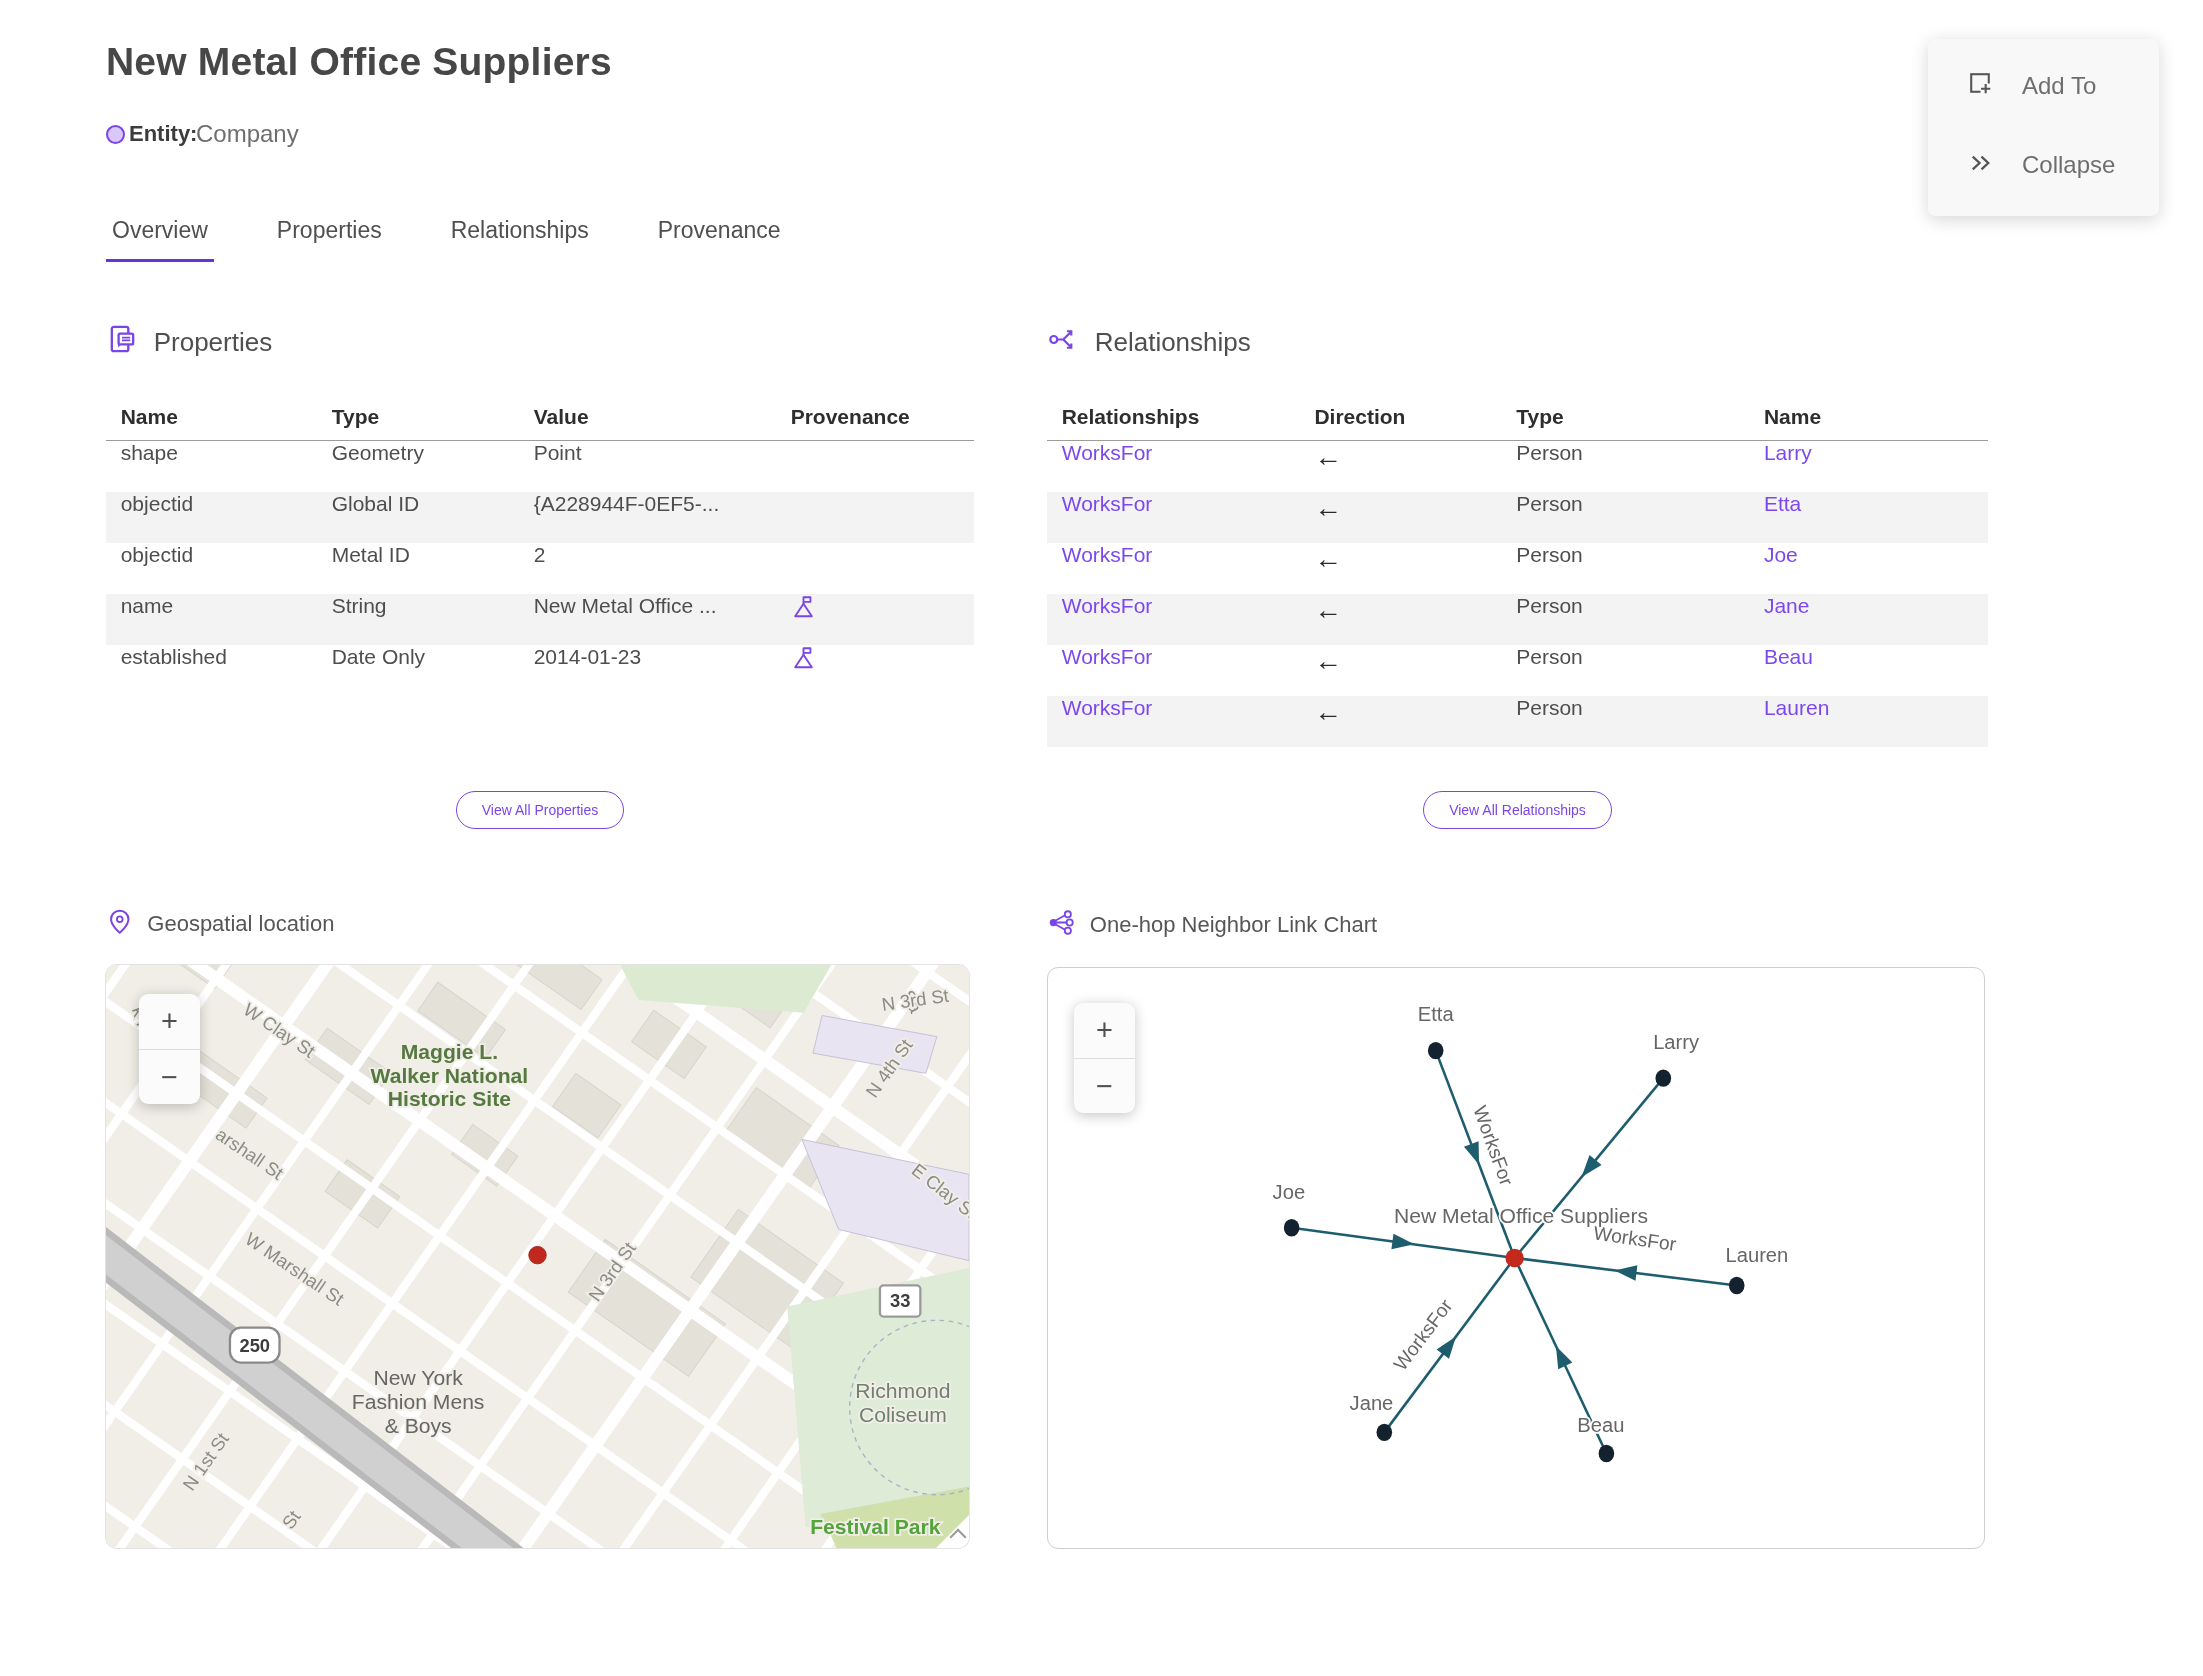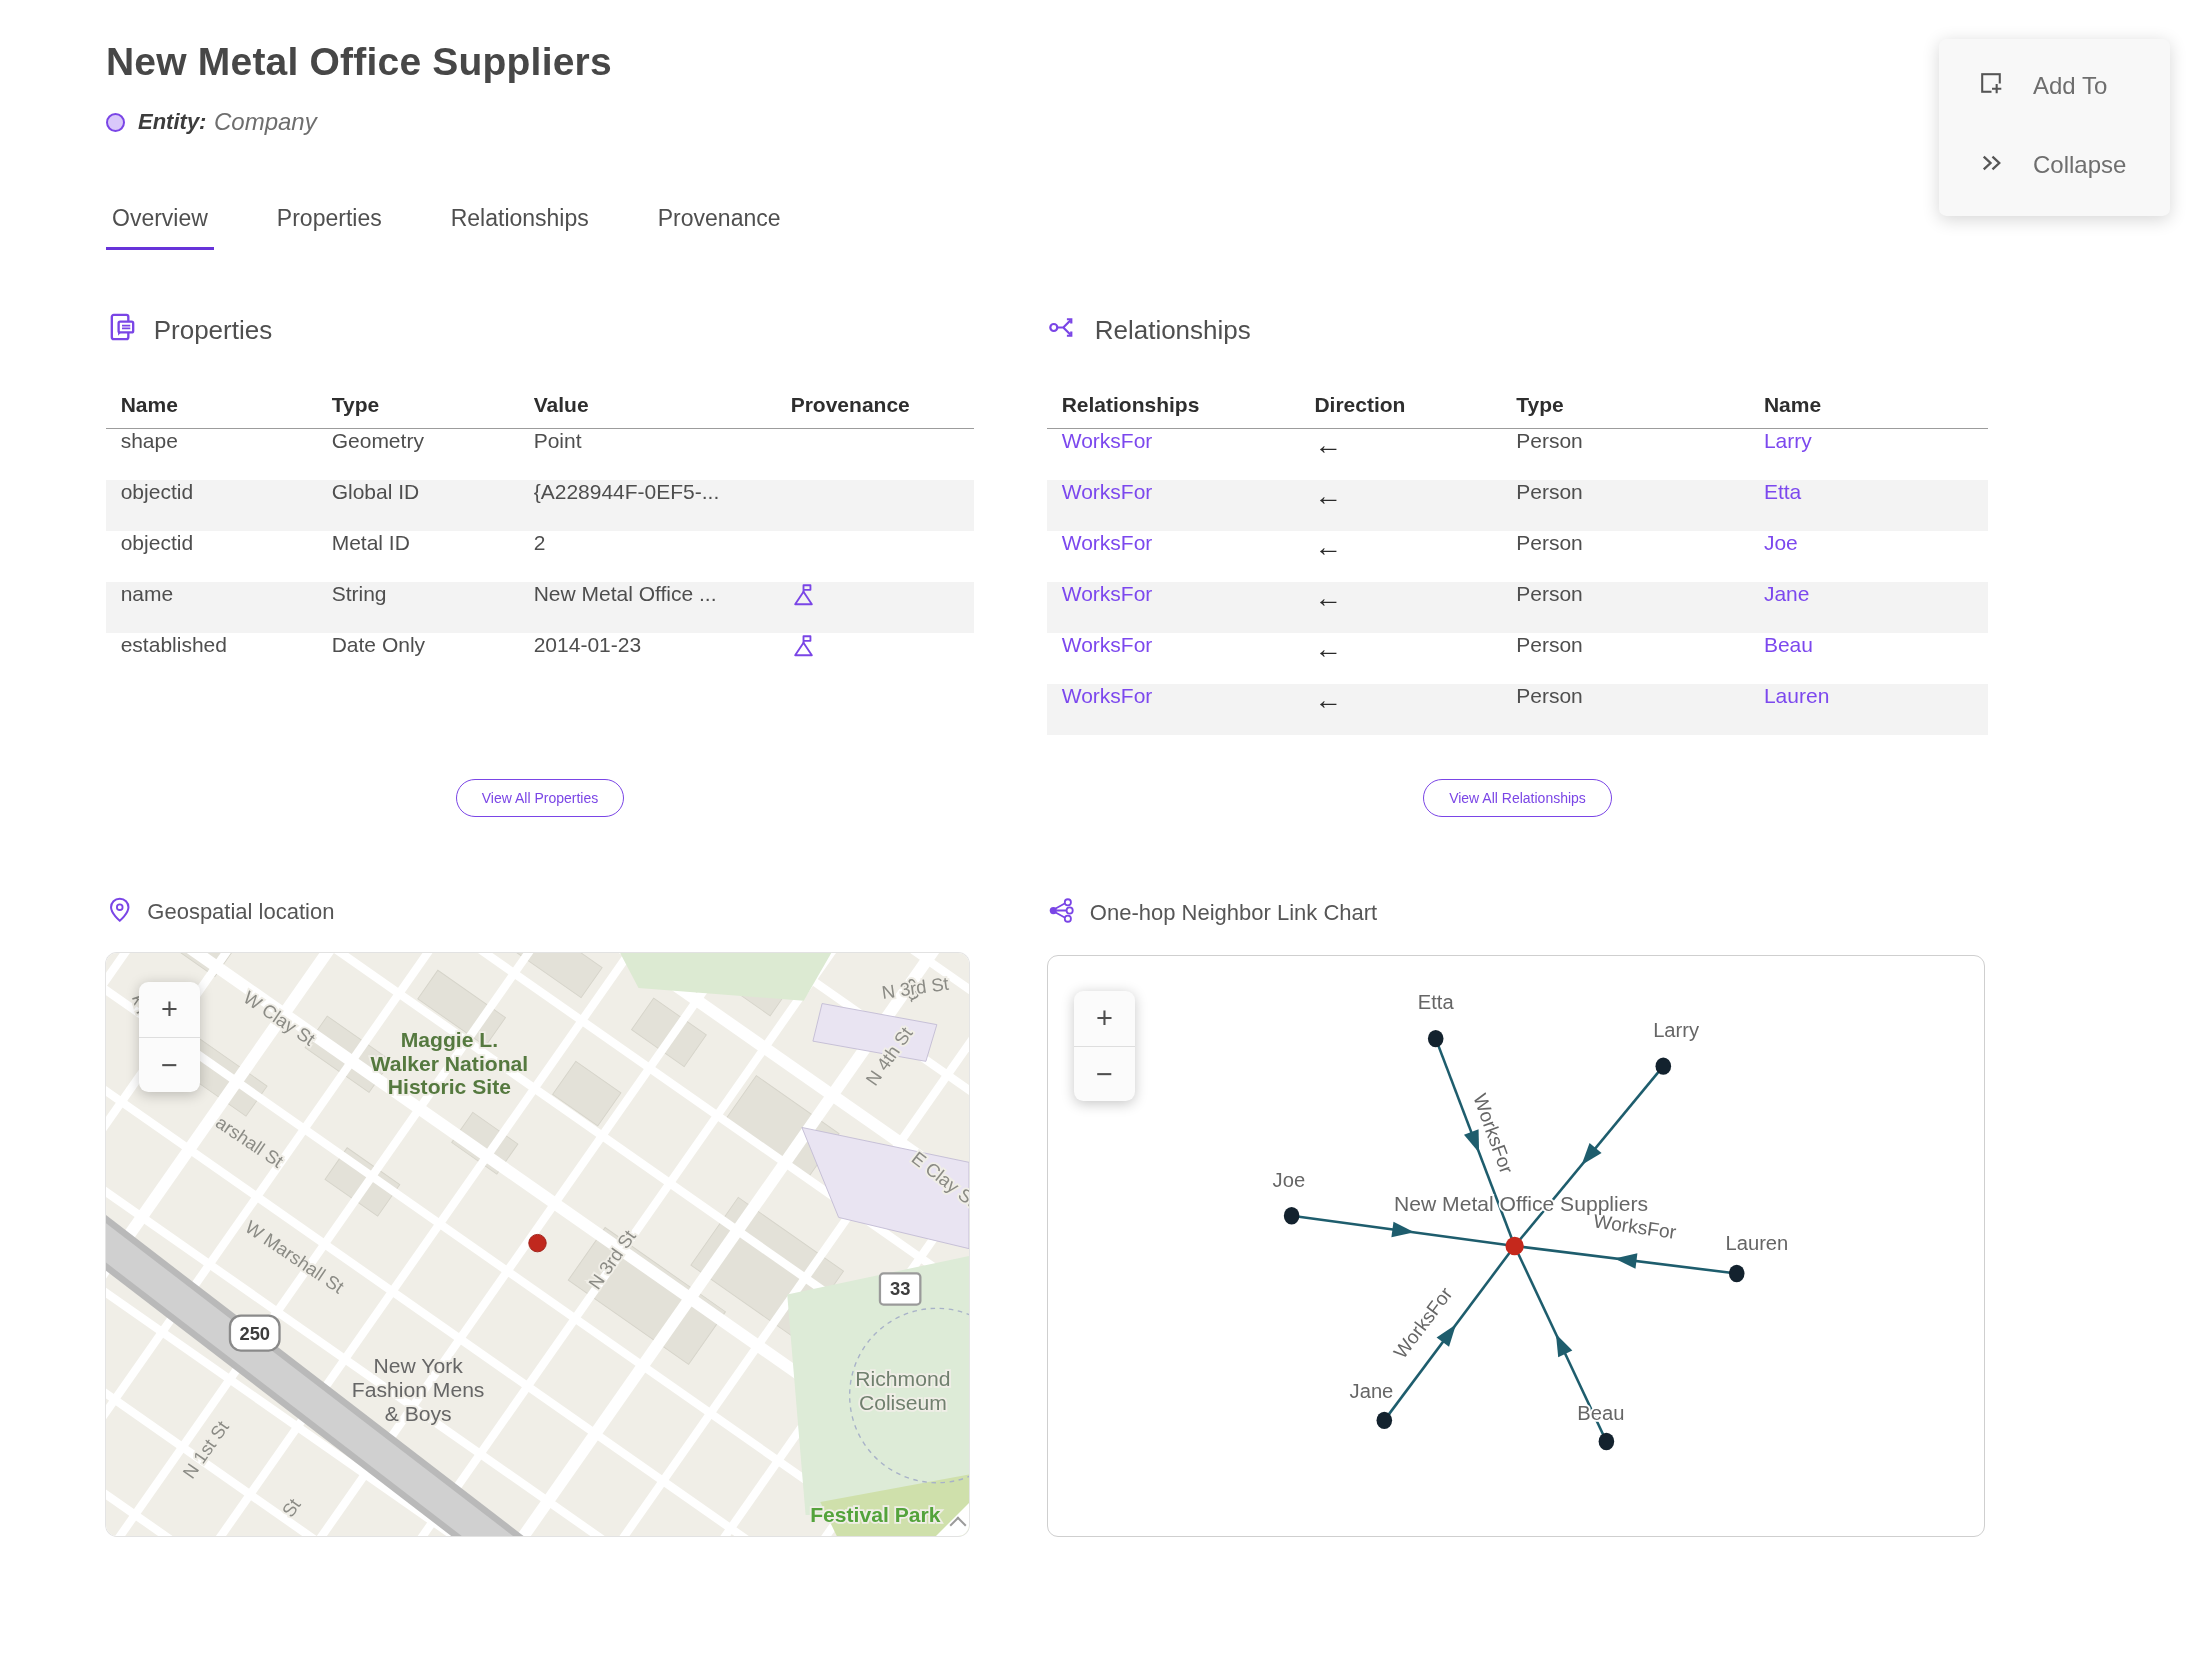--- a/index.html
+++ b/index.html
@@ -1,27 +1,27 @@
 <!DOCTYPE html>
 <html style="font-size:14.7px"><head>
 <meta charset="utf-8">
 <style>
   html,body{margin:0;padding:0;background:#ffffff;font-family:"Liberation Sans",sans-serif;}
   body{width:2204px;height:1677px;position:relative;overflow:hidden;color:#4e4e4e;}
   .page{padding:40px 0 0 106px;width:1883px;}
 
   
   .title{font-size:39px;font-weight:700;color:#474747;letter-spacing:0.2px;}
-  .entity-row{display:flex;align-items:center;gap:13px;margin-top:24px;font-style:italic;}
+  .entity-row{display:flex;align-items:center;gap:4px;margin-top:36px;}
   .entity-dot{width:19px;height:19px;border-radius:50%;background:#d9c8fa;border:2.8px solid #7a45e6;box-sizing:border-box;}
   .entity-label{font-size:22px;font-weight:700;color:#3c3c3c;}
   .entity-type{font-size:24px;color:#6e6e6e;margin-left:-5.5px;}
 
   
-  .action-panel{position:absolute;top:39px;right:34px;width:231px;background:#f8f8f8;border-radius:7.3px;
+  .action-panel{position:absolute;top:39px;right:45px;width:231px;background:#f8f8f8;border-radius:7.3px;
     box-shadow:0 3.7px 16.5px rgba(0,0,0,.16);padding:27.5px 0 31px;display:flex;flex-direction:column;gap:40px;z-index:5;}
   .action-btn{display:flex;align-items:center;gap:26px;padding-left:37px;background:transparent;border:0;cursor:pointer;
     font-family:inherit;font-size:24px;color:#6e6e6e;}
   .action-btn svg{flex:0 0 auto;}
 
   
   .tabs{display:flex;gap:57px;margin-top:68px;align-items:flex-end;}
   .tab{font-size:23px;color:#4f4f4f;padding-bottom:14.7px;border-bottom:3.7px solid transparent;background:transparent;border-top:0;border-left:0;border-right:0;font-family:inherit;cursor:pointer;}
   .tab.active{border-bottom-color:#6733d9;}
 

